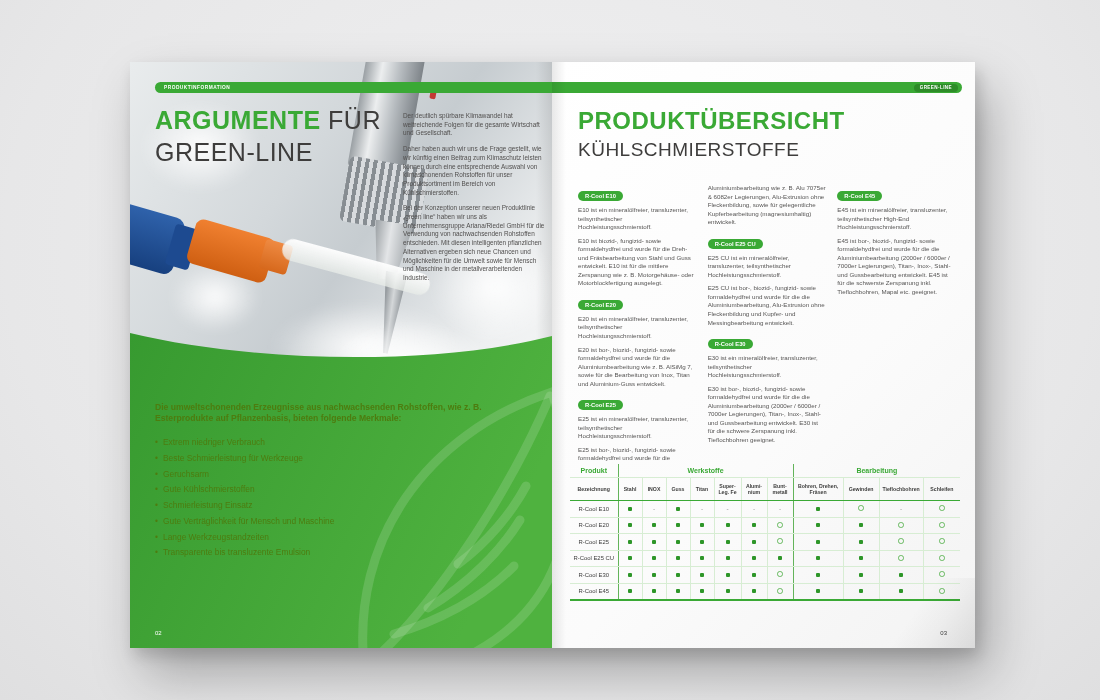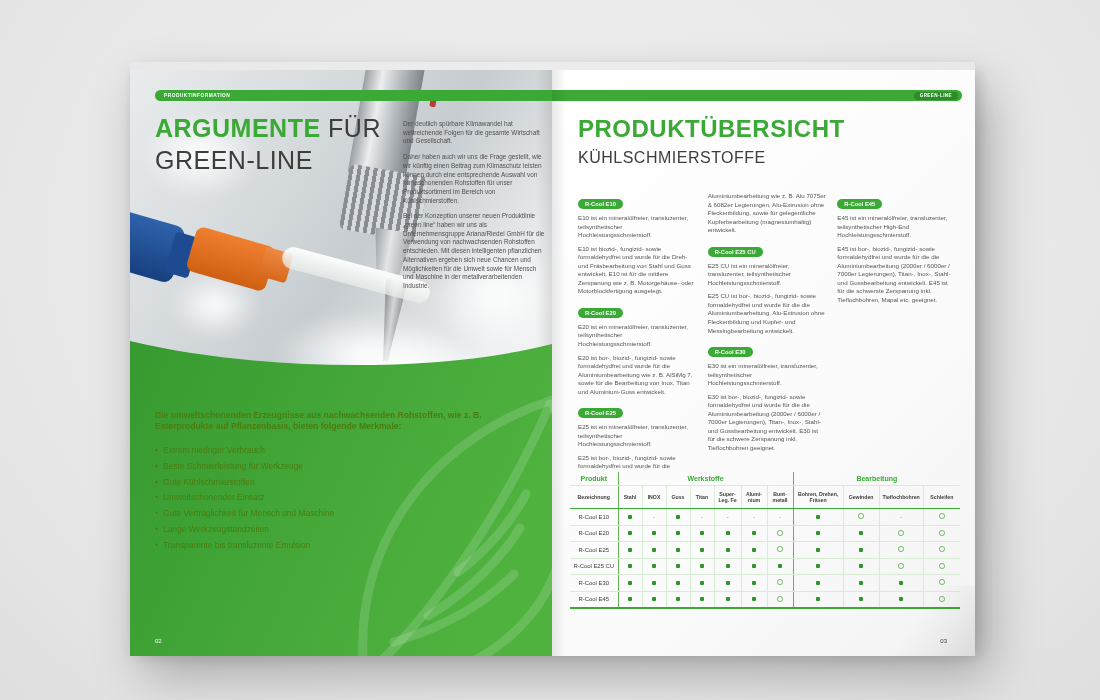--- a/index.html
+++ b/index.html
@@ -4,21 +4,21 @@
 <style>
   html,body{margin:0;padding:0;}
   body{
     width:1100px;height:700px;overflow:hidden;
     background:radial-gradient(ellipse at 50% 35%, #f0f0f1 0%, #e7e7e8 70%, #dfdfe0 100%);
     font-family:"Liberation Sans","DejaVu Sans",sans-serif;
     -webkit-font-smoothing:antialiased;
   }
   .spread{position:absolute;left:130px;top:62px;width:845px;height:586px;
     box-shadow:14px 26px 48px rgba(0,0,0,0.28), 4px 8px 14px rgba(0,0,0,0.15);}
-  .page{position:absolute;top:8px;height:586px;background:#fdfdfd;overflow:hidden;}
+  .page{position:absolute;top:0;height:586px;background:#fdfdfd;overflow:hidden;}
   .page-left{left:0;width:422px;}
   .page-right{left:422px;width:423px;background:linear-gradient(135deg,#ffffff 0%,#fbfbfb 60%,#f3f3f3 100%);}
   .page-left::after{content:"";position:absolute;right:0;top:0;bottom:0;width:16px;
     background:linear-gradient(to right, rgba(0,0,0,0) 0%, rgba(0,0,0,0.10) 100%);pointer-events:none;}
   .page-right::before{content:"";position:absolute;left:0;top:0;bottom:0;width:14px;
     background:linear-gradient(to left, rgba(0,0,0,0) 0%, rgba(0,0,0,0.09) 100%);pointer-events:none;z-index:40;}
   .curl{position:absolute;right:0;bottom:0;width:95px;height:70px;z-index:41;
     background:linear-gradient(305deg, rgba(0,0,0,0.10) 0%, rgba(0,0,0,0.03) 35%, rgba(0,0,0,0) 60%);}
 
   
@@ -71,21 +71,21 @@
   .benefits ul{list-style:none;margin:0;padding:0;}
   .benefits li{position:relative;padding-left:8px;font-size:8.4px;line-height:15.7px;}
   .benefits li::before{content:"•";position:absolute;left:0;top:0;}
   .pageno{position:absolute;bottom:12px;font-size:6px;z-index:20;}
   .pageno-l{left:25px;color:#fff;}
   .pageno-r{right:28px;color:#3e3d3c;}
 
   
   .r-title{position:absolute;left:26px;top:44px;line-height:29px;letter-spacing:0.5px;}
   .r-title .t1{font-size:24px;font-weight:bold;color:#3aa935;}
-  .r-title .t2{font-size:16px;font-weight:300;color:#3e3d3c;}
+  .r-title .t2{font-size:19px;font-weight:300;color:#3e3d3c;}
   .cols{position:absolute;left:26px;top:122px;width:378px;display:flex;gap:11px;}
   .product-col{flex:1 1 0;min-width:0;}
   .pbadge{display:inline-block;background:#3aa935;color:#fff;font-size:5.8px;font-weight:bold;
     padding:2px 7px;border-radius:8px;margin:0 0 5px 0;}
   .product-col .pbadge:not(:first-child){margin-top:7px;}
   .ptext{margin:0 0 5px 0;font-size:6.2px;line-height:1.38;color:#565554;}
 
   
   .tbl-wrap{position:absolute;left:18px;top:402px;width:392px;}
   #ks-table{border-collapse:collapse;table-layout:fixed;width:390px;}
@@ -157,22 +157,23 @@
           <path d="M92,226 C132,202 164,170 184,138"></path>
           <path d="M58,252 C112,236 152,210 178,184"></path>
           <path d="M122,182 C152,160 176,130 190,104"></path>
         </g>
       </svg>
       <div class="benefits">
         <p class="benefits-h">Die umweltschonenden Erzeugnisse aus nachwachsenden Rohstoffen, wie z. B. Esterprodukte auf Pflanzenbasis, bieten folgende Merkmale:</p>
         <ul id="benefits-list">
             <li>Extrem niedriger Verbrauch</li>
             <li>Beste Schmierleistung für Werkzeuge</li>
+            <li>Geruchsarm</li>
             <li>Gute Kühlschmierstoffen</li>
-            <li>Umweltschonender Einsatz</li>
+            <li>Schmierleistung Einsatz</li>
             <li>Gute Verträglichkeit für Mensch und Maschine</li>
             <li>Lange Werkzeugstandzeiten</li>
             <li>Transparente bis transluzente Emulsion</li>
           </ul>
       </div>
     </div>
 
     <div class="pageno pageno-l">02</div>
   </div>
 

